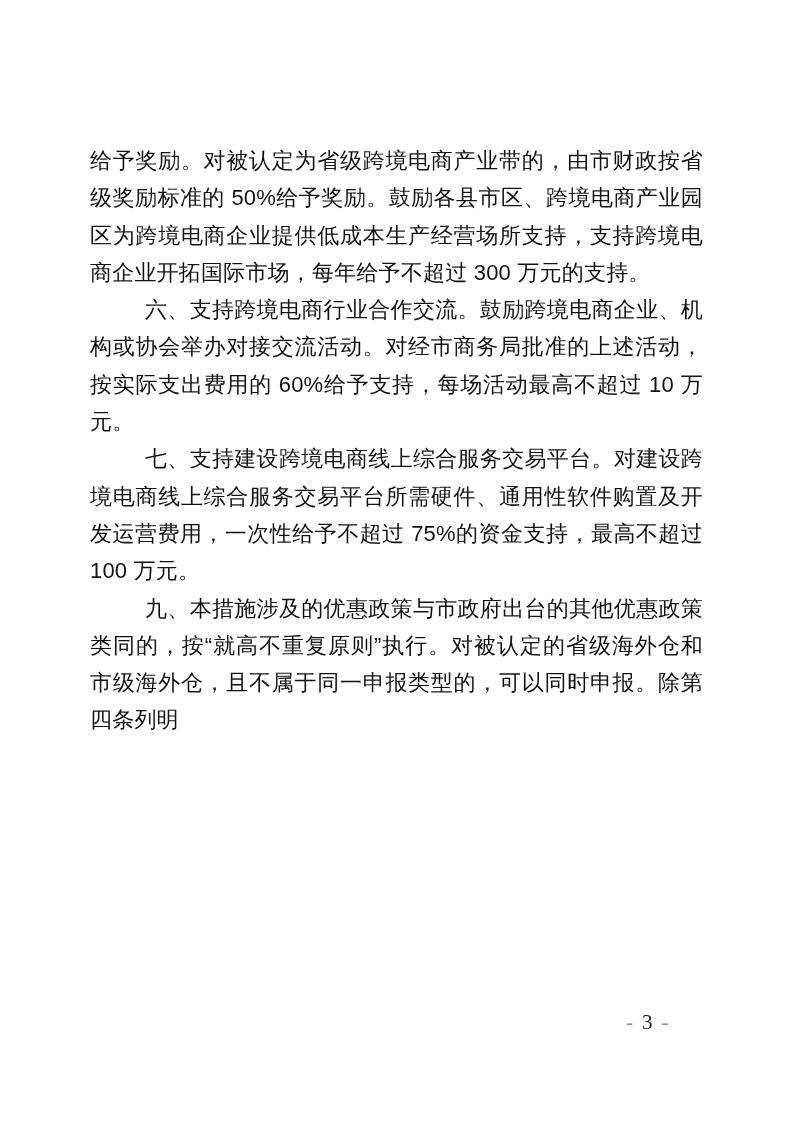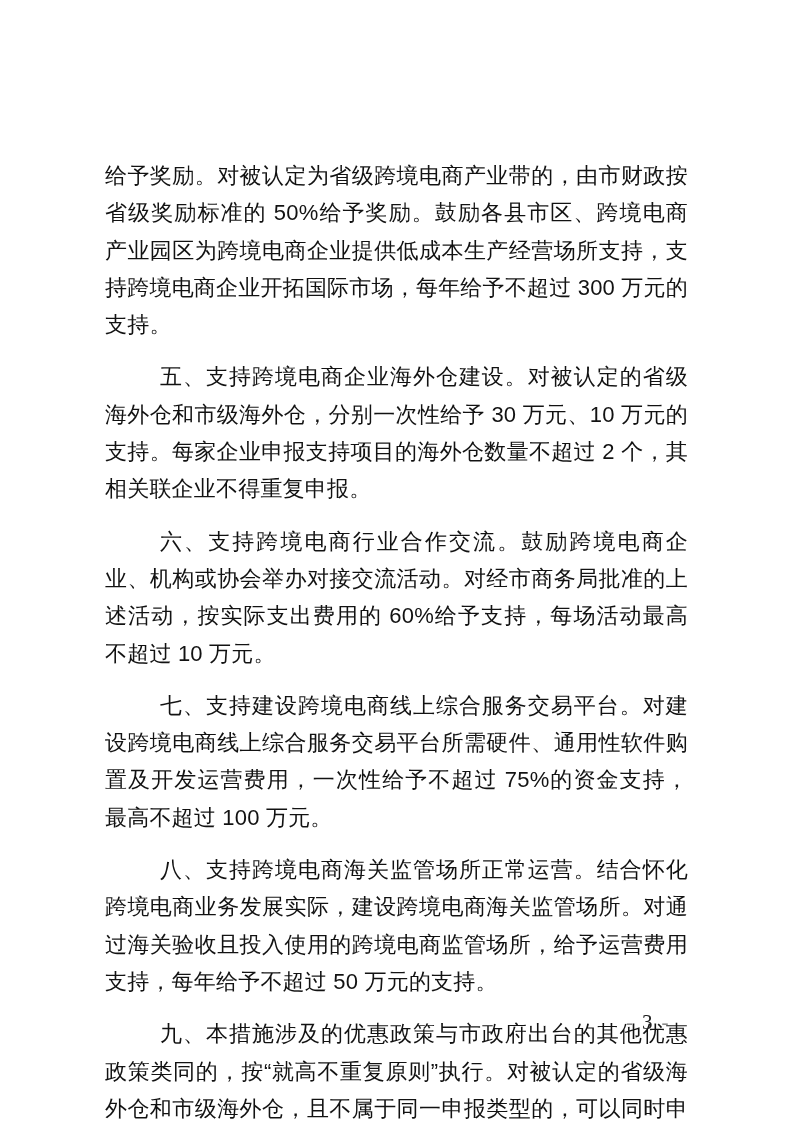--- a/index.html
+++ b/index.html
@@ -21,21 +21,21 @@
     top: 142px;
     width: 613px;
     font-size: 22px;
     line-height: 37.3px;
     color: #121212;
     text-align: justify;
     text-justify: inter-ideograph;
     letter-spacing: 0.2px;
   }
   .para {
-    margin: 15px;
+    margin: 0;
   }
   .para.indent {
     text-indent: 55px;
   }
   .page-footer {
     position: absolute;
     top: 1012px;
     left: 0;
     width: 100%;
     height: 30px;
@@ -58,24 +58,22 @@
     color: #222222;
   }
 </style>
 </head>
 <body>
 
 <div class="page">
 
   <main class="body-text">
     <p class="para no-indent">给予奖励。对被认定为省级跨境电商产业带的，由市财政按省级奖励标准的 50%给予奖励。鼓励各县市区、跨境电商产业园区为跨境电商企业提供低成本生产经营场所支持，支持跨境电商企业开拓国际市场，每年给予不超过 300 万元的支持。</p>
-    <p class="para indent">五、支持跨境电商企业海外仓建设。对被认定的省级海外仓和市级海外仓，分别一次性给予 30 万元、10 万元的支持。每家企业申报支持项目的海外仓数量不超过 2 个，其相关联企业不得重复申报。</p>
     <p class="para indent">六、支持跨境电商行业合作交流。鼓励跨境电商企业、机构或协会举办对接交流活动。对经市商务局批准的上述活动，按实际支出费用的 60%给予支持，每场活动最高不超过 10 万元。</p>
     <p class="para indent">七、支持建设跨境电商线上综合服务交易平台。对建设跨境电商线上综合服务交易平台所需硬件、通用性软件购置及开发运营费用，一次性给予不超过 75%的资金支持，最高不超过 100 万元。</p>
-    <p class="para indent">八、支持跨境电商海关监管场所正常运营。结合怀化跨境电商业务发展实际，建设跨境电商海关监管场所。对通过海关验收且投入使用的跨境电商监管场所，给予运营费用支持，每年给予不超过 50 万元的支持。</p>
     <p class="para indent">九、本措施涉及的优惠政策与市政府出台的其他优惠政策类同的，按“就高不重复原则”执行。对被认定的省级海外仓和市级海外仓，且不属于同一申报类型的，可以同时申报。除第四条列明</p>
   </main>
 
   <footer class="page-footer">
     <span class="page-number">
       <span class="dash">-</span><span class="num">3</span><span class="dash">-</span>
     </span>
   </footer>
 
 </div>

